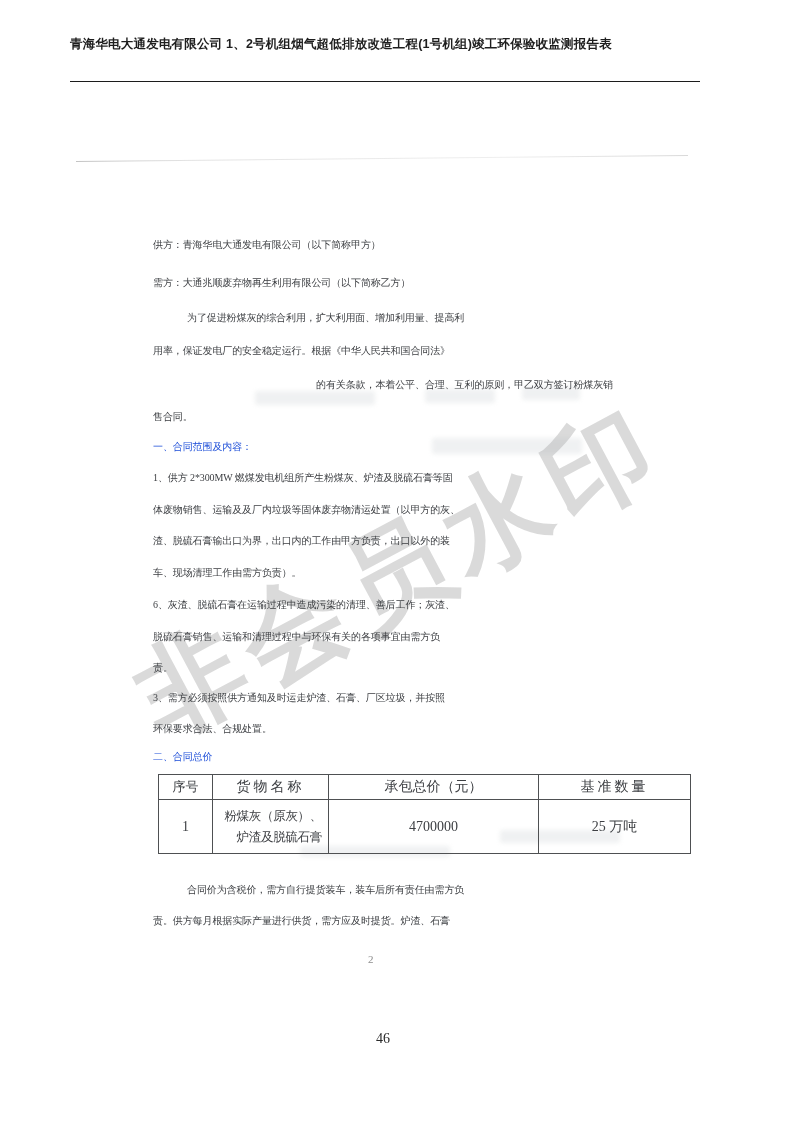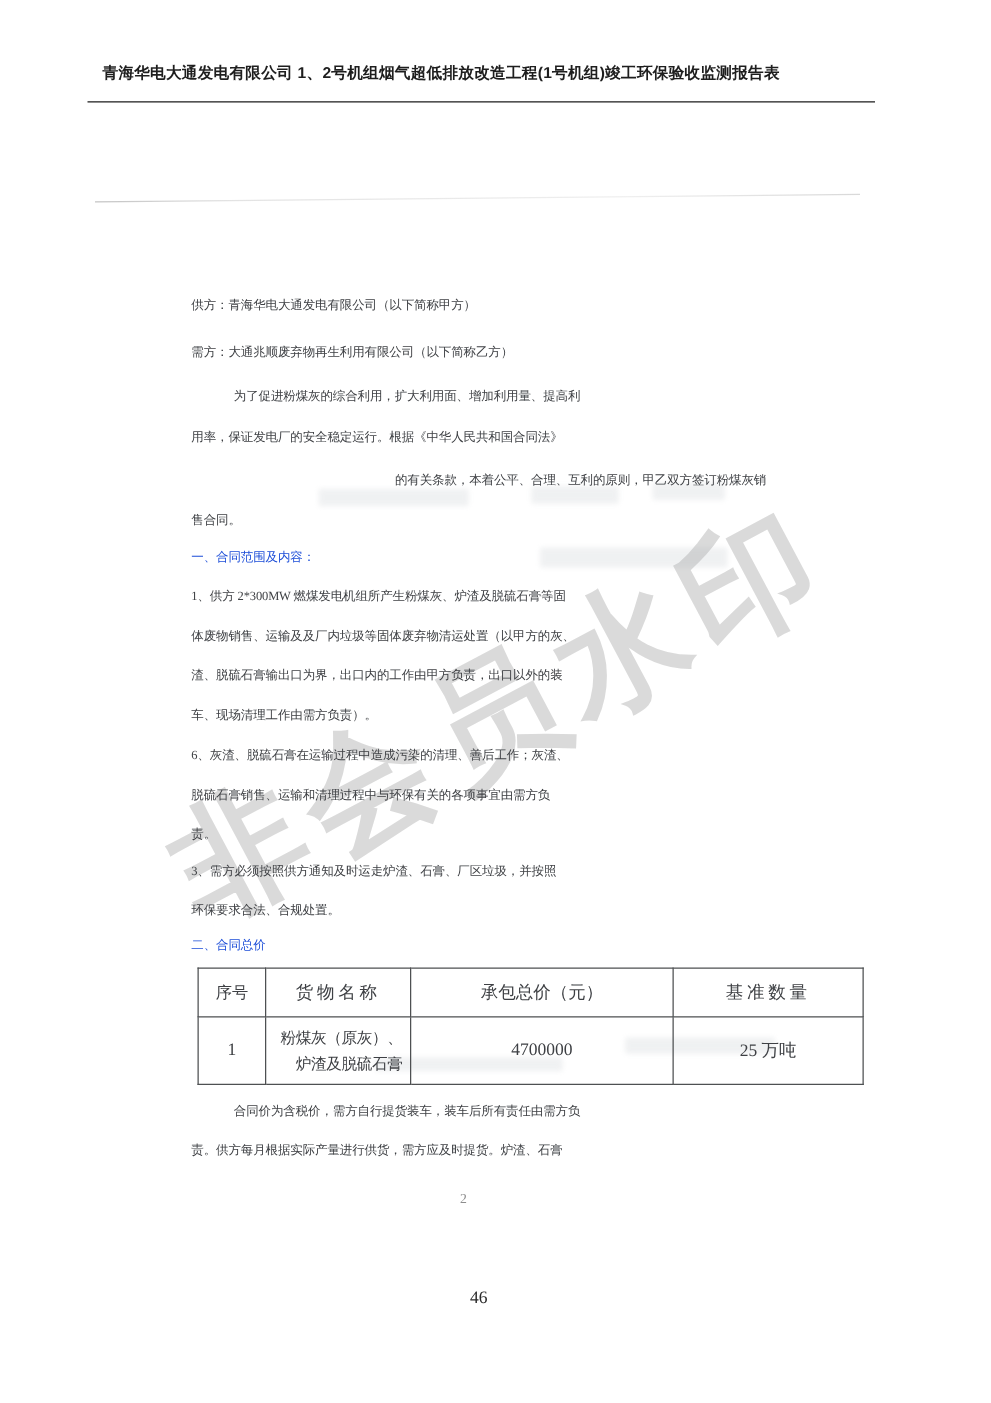--- a/index.html
+++ b/index.html
@@ -1,23 +1,23 @@
 <!DOCTYPE html>
 <html><head>
 <meta charset="utf-8">
 <style>
   html,body{margin:0;padding:0;}
   body{
     width:793px;height:1122px;position:relative;background:#ffffff;overflow:hidden;
     font-family:"Liberation Serif","DejaVu Serif",serif;
   }
   .header-title{
-    position:absolute;left:70px;top:50px;width:660px;
+    position:absolute;left:70px;top:36px;width:660px;
     font-family:"Liberation Sans","DejaVu Sans",sans-serif;
-    font-size:12.5px;font-weight:bold;color:#1e1e1e;letter-spacing:0.2px;white-space:nowrap;margin-left:12px;
+    font-size:12.5px;font-weight:bold;color:#1e1e1e;letter-spacing:0.2px;white-space:nowrap;
   }
   .header-rule{
     position:absolute;left:70px;top:81px;width:630px;height:0;
     border-top:1.6px solid #1c1c1c;
   }
   .scan-edge{
     position:absolute;left:76px;top:158px;width:612px;height:1.4px;
     background:linear-gradient(90deg,#b9b9b9,#dedede 18%,#ececec 70%,#d2d2d2);
     transform:rotate(-0.55deg);opacity:.85;
   }
@@ -41,21 +41,21 @@
   .cline.indent{padding-left:34px;}
   .ctable{
     position:absolute;left:158px;top:774px;z-index:2;
     border-collapse:collapse;table-layout:fixed;width:474px;
     color:#3e4044;font-size:14px;
   }
   .ctable th,.ctable td{
     border:1.4px solid #4e5052;font-weight:normal;
     text-align:center;vertical-align:middle;padding:0 6px;
   }
-  .ctable thead tr{height:39px;}
+  .ctable thead tr{height:25px;}
   .ctable tbody tr{height:54px;}
   .ctable .c-seq{width:35px;}
   .ctable .c-goods{width:103px;}
   .ctable .c-price{width:197px;}
   .ctable .c-qty{width:139px;}
   .ctable th.c-seq{word-break:break-all;line-height:16px;font-size:13px;padding:2px 9px;}
   .ctable th.c-goods,.ctable th.c-qty{letter-spacing:3px;}
   .ctable td.c-goods{white-space:pre-line;font-size:12.5px;line-height:21px;letter-spacing:-0.3px;text-align:right;}
   .scan-pageno{
     position:absolute;left:368px;top:953px;z-index:2;

